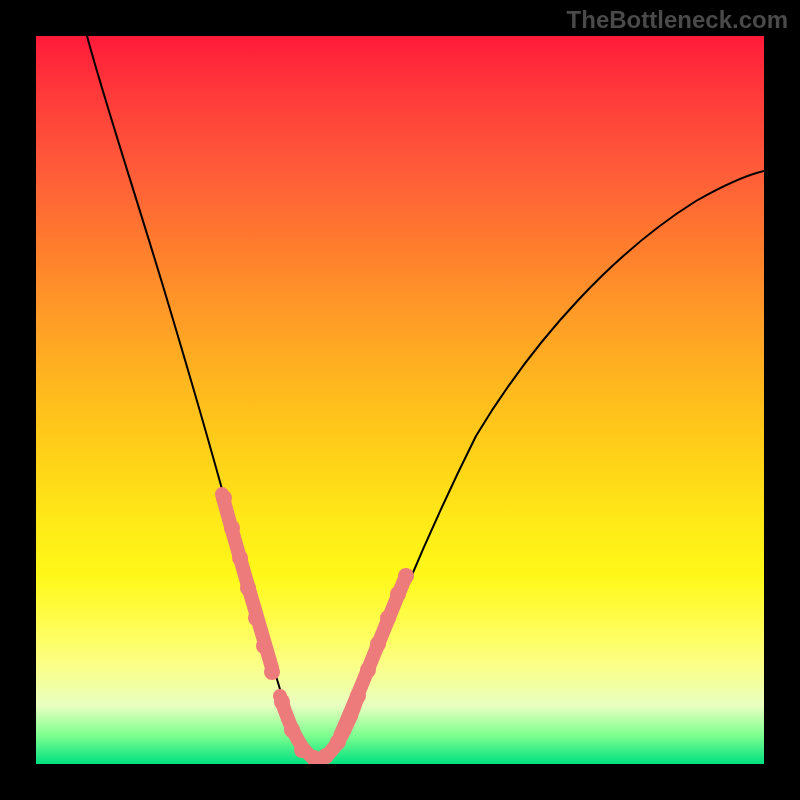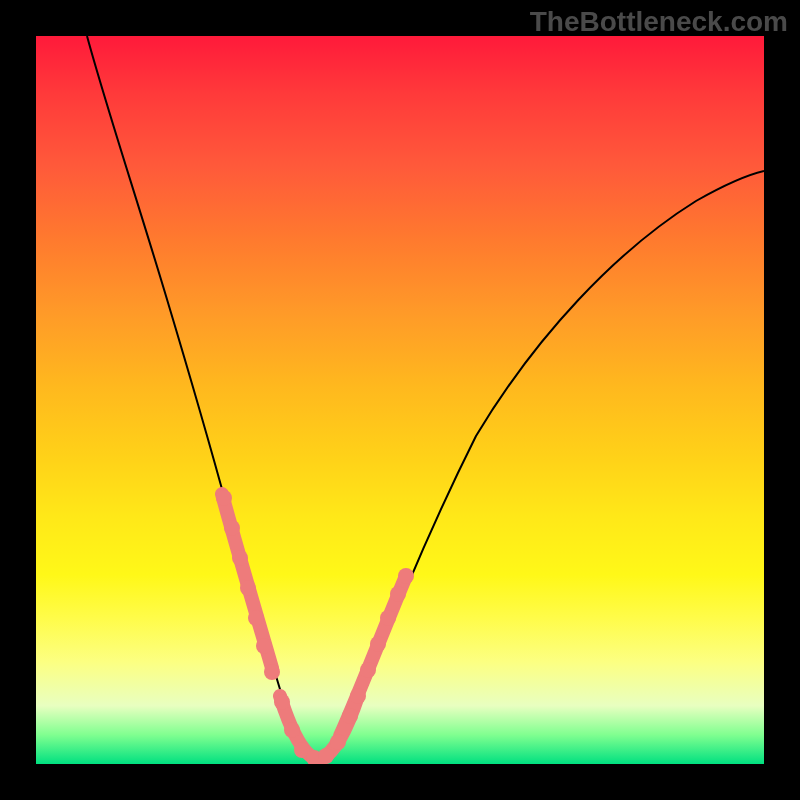--- a/index.html
+++ b/index.html
@@ -9,21 +9,21 @@
     background: #000;
     position: relative;
     overflow: hidden;
     font-family: Arial, sans-serif;
   }
   .watermark {
     position: absolute;
     top: 6px;
     right: 12px;
     color: #4a4a4a;
-    font-size: 28px;
+    font-size: 24px;
     font-weight: bold;
     z-index: 10;
   }
   .plot-area {
     position: absolute;
     left: 36px;
     top: 36px;
     width: 728px;
     height: 728px;
     background: linear-gradient(to bottom,

